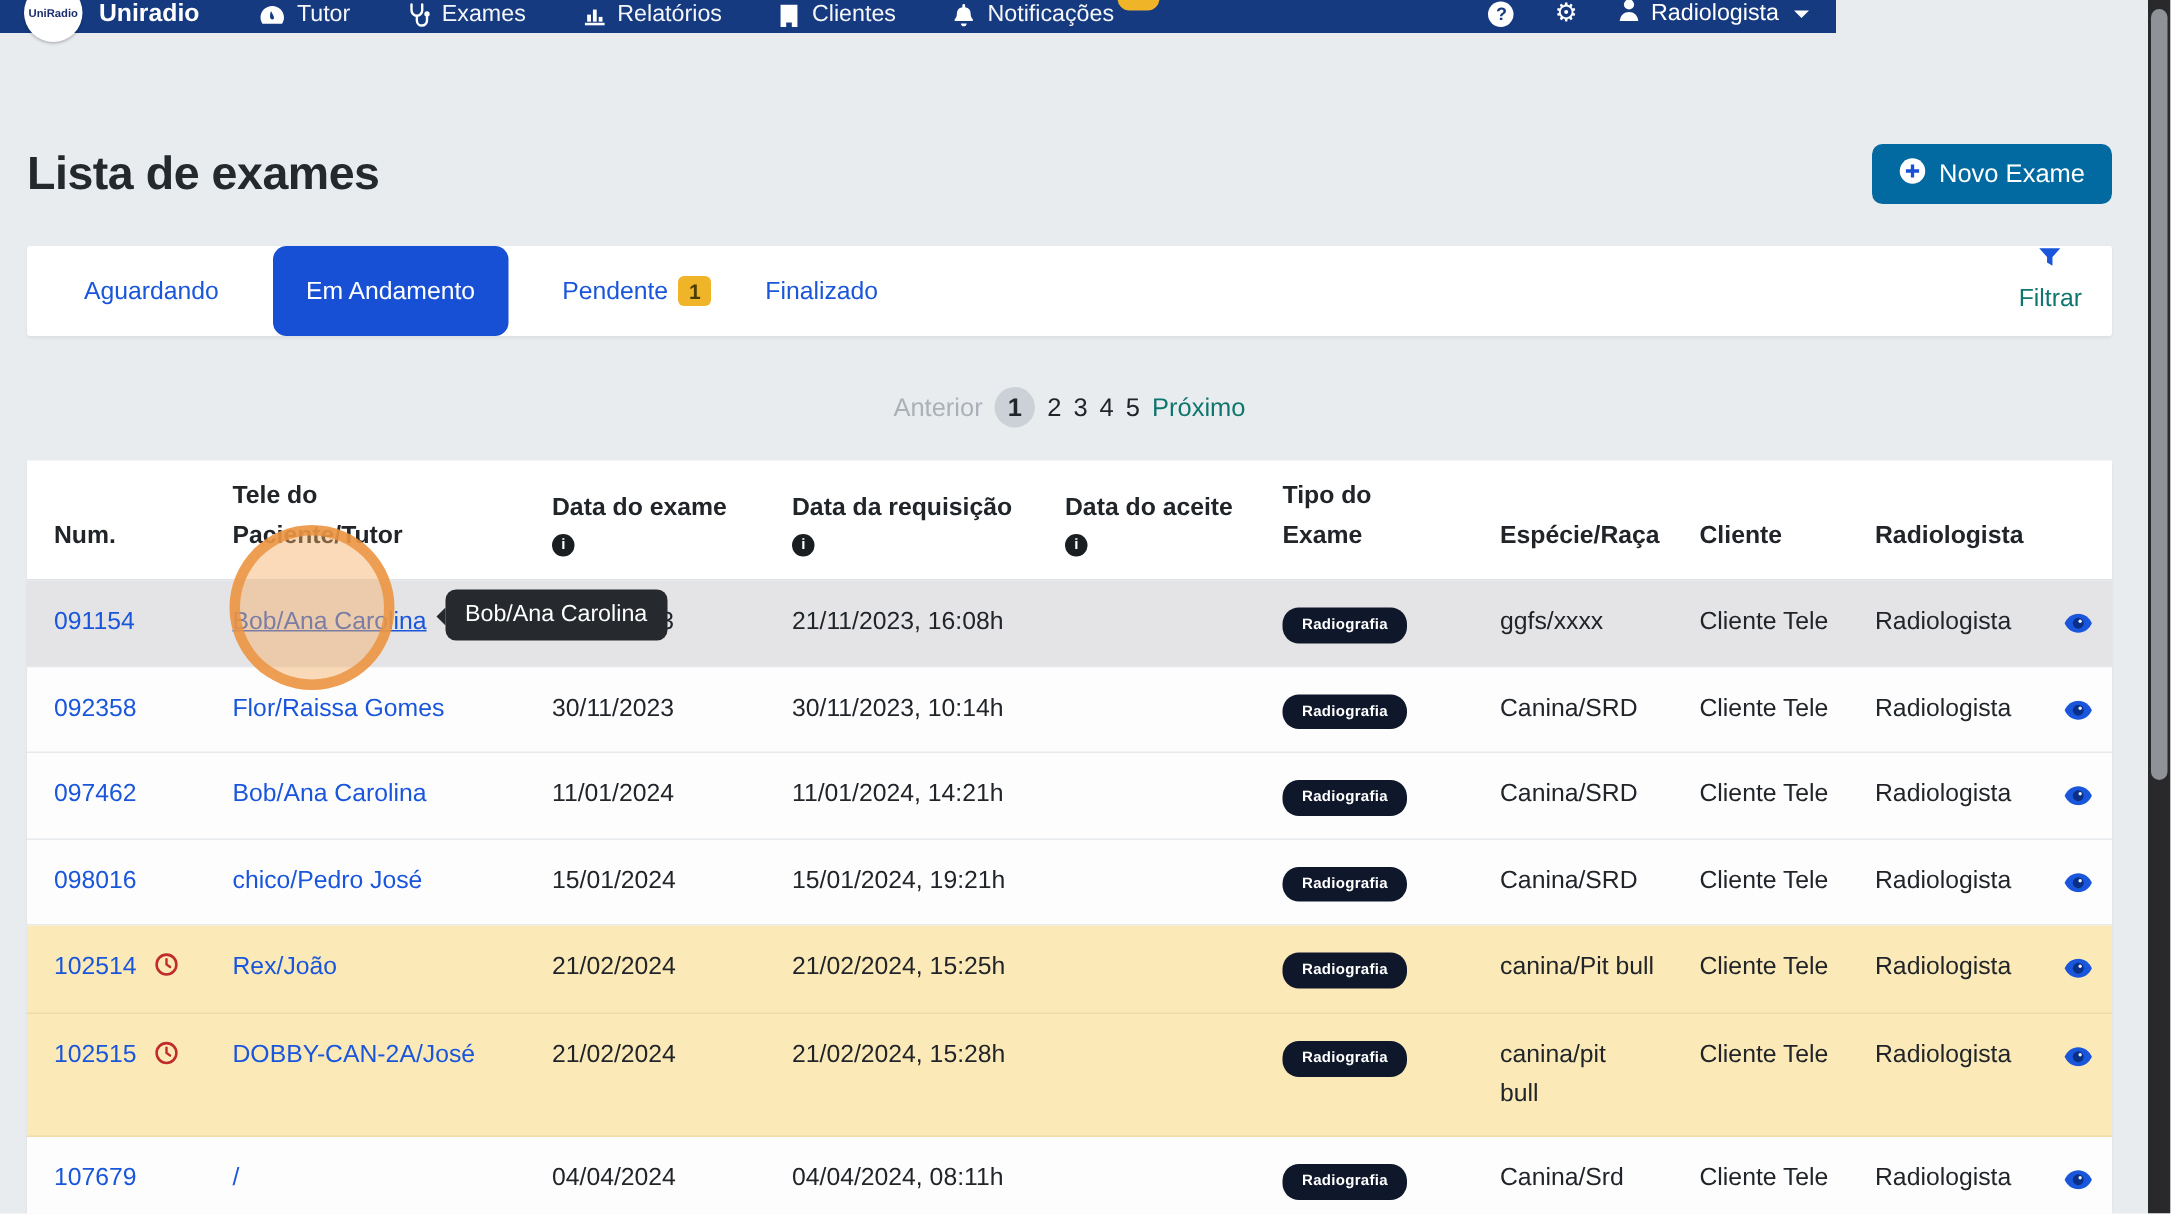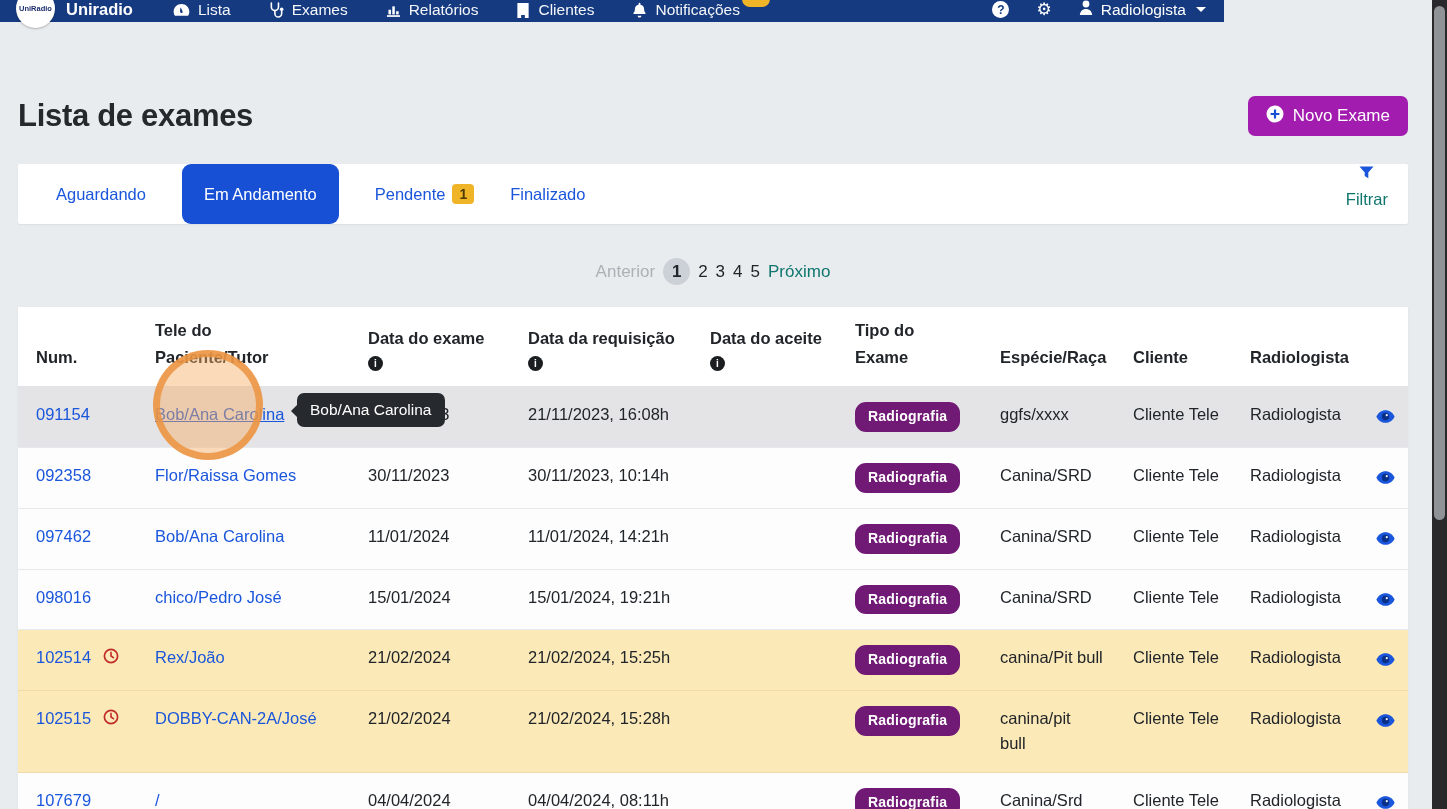--- a/index.html
+++ b/index.html
@@ -50,21 +50,21 @@
   .caret-down { width: 0; height: 0; border-left: 5px solid transparent; border-right: 5px solid transparent; border-top: 5px solid #fff; margin-left: 2px; }
 
   
   .page { position: absolute; top: 22px; left: 0; width: 1432px; }
   .page-head {
     margin: 74px 24px 28px 18px;
     display: flex; justify-content: space-between; align-items: center;
   }
   .page-title { font-size: 31px; font-weight: 700; color: #24292d; letter-spacing: -0.3px; }
   .btn-primary {
-    background: #a21caf; color: #fff; border: none; border-radius: 7px;
+    background: #0369a1; color: #fff; border: none; border-radius: 7px;
     font-size: 17px; font-family: inherit;
     height: 40px; padding: 0 18px;
     display: flex; align-items: center; gap: 9px; cursor: pointer;
   }
 
   .tabs-card {
     margin: 13px 24px 0 18px; background: #fff; height: 60px;
     display: flex; padding: 0 20px;
     border-radius: 2px; box-shadow: 0 1px 2px rgba(0,0,0,.06);
   }
@@ -116,21 +116,21 @@
   .trow { min-height: 54px; background: #fdfdfe; border-bottom: 1px solid #e7eaed; }
   .trow.row-warn { background: #fbe9b8; border-bottom-color: #f0dcab; }
   .trow.row-hover { background: #e4e4e6; }
   .cell { padding: 15px 8px 15px 18px; font-size: 16.5px; line-height: 1.55; white-space: pre-line; }
   .cell a { color: #1a56db; }
   .cell a.underlined { text-decoration: underline; }
   .c-num { display: flex; gap: 12px; align-items: flex-start; }
   .c-num svg { margin-top: 3px; }
   .c-view { display: flex; align-items: flex-start; justify-content: center; padding: 18px 0 0 0; cursor: pointer; }
   .badge-rad {
-    background: #701a75; color: #fff; font-weight: bold; font-size: 14px;
+    background: #0f172a; color: #fff; font-weight: bold; font-size: 10px;
     padding: 4px 13px; border-radius: 11px; display: inline-block; letter-spacing: .2px;
   }
 
   
   .click-circle {
     position: absolute; left: 153px; top: 350px; width: 110px; height: 110px;
     border-radius: 50%;
     border: 7px solid rgba(236,148,66,.85);
     background: rgba(243,172,100,.45);
     z-index: 20; pointer-events: none;
@@ -159,21 +159,21 @@
   </div>
   <span class="brand">Uniradio</span>
 
   <div class="nav-items">
     <div class="nav-item">
       <span>
           <svg width="17" height="14" viewBox="0 0 20 16">
             <path fill="#fff" d="M10 1C4.9 1 .8 5 .8 10c0 1.8.6 3.5 1.5 4.9h15.4c.9-1.4 1.5-3.1 1.5-4.9C19.2 5 15.1 1 10 1zm1.3 9.8a1.8 1.8 0 0 1-2.6 0c-.7-.7-.4-5 .4-5.7.4.7 2.9 5 2.2 5.7z"></path>
           </svg>
         </span>
-      <span>Lista</span>
+      <span>Tutor</span>
     </div>
     <div class="nav-item">
       <span>
           <svg width="15" height="16" viewBox="0 0 16 17">
             <path fill="none" stroke="#fff" stroke-width="1.7" stroke-linecap="round" d="M2.5 1v4.2a3.8 3.8 0 0 0 7.6 0V1"></path>
             <path fill="none" stroke="#fff" stroke-width="1.7" stroke-linecap="round" d="M6.3 9.4v3a3.6 3.6 0 0 0 7.2 0V9.8"></path>
             <circle cx="13.5" cy="7.8" r="1.9" fill="#fff"></circle>
           </svg>
         </span>
       <span>Exames</span>

